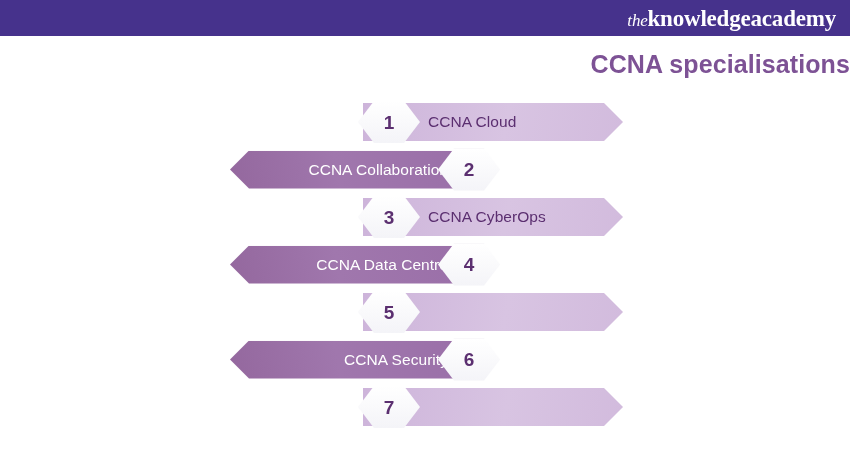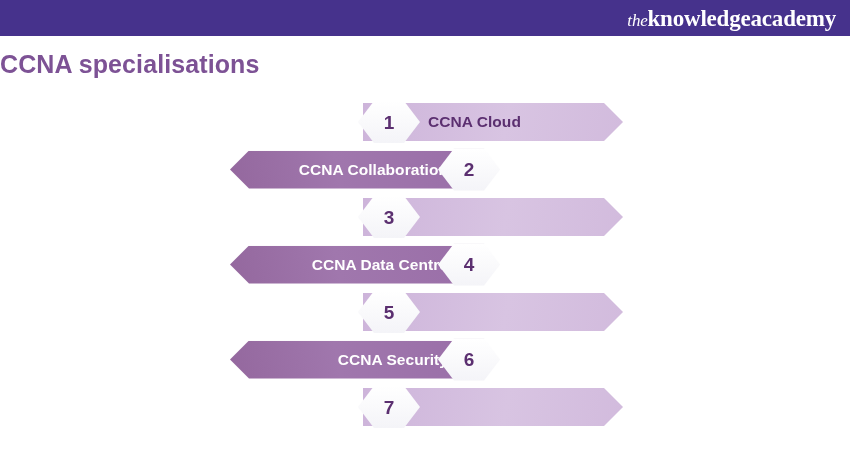--- a/index.html
+++ b/index.html
@@ -52,21 +52,21 @@
     font-weight: 700;
     font-size: 23px;
   }
 
   
   .title {
     position: absolute;
     left: 0;
     top: 50px;
     width: 850px;
-    text-align: left;
+    text-align: right;
     color: #7d5295;
     font-size: 25px;
     font-weight: 700;
     letter-spacing: 0.1px;
     font-family: "Liberation Sans", sans-serif;
   }
 
   
   .rows {
     position: absolute;
@@ -102,21 +102,21 @@
     filter: drop-shadow(0 3px 4px rgba(120, 90, 140, 0.25));
   }
 
   
   .label {
     position: absolute;
     top: 0;
     height: 38px;
     line-height: 38px;
     font-size: 15.5px;
-    font-weight: 700;
+    font-weight: 400;
     white-space: nowrap;
     letter-spacing: 0.05px;
   }
   .label-dark { color: #5b2f70; }
   .label-light { color: #ffffff; }
 
   
   .badge {
     position: absolute;
     top: -2px;
@@ -159,20 +159,21 @@
       </div>
       <div class="row" style="top: 150.5px; left: 0px; width: 850px;">
         <div class="arrow arrow-left" style="left: 230px; width: 240px;"></div>
         <div class="label label-light" style="left: 0px; width: 448px; text-align: right;">CCNA Collaboration</div>
         <div class="badge" style="left: 438px;">
           <span class="badge-num">2</span>
         </div>
       </div>
       <div class="row" style="top: 198px; left: 0px; width: 850px;">
         <div class="arrow arrow-right" style="left: 363px; width: 260px;"></div>
+        <div class="label label-dark" style="left: 428px;">CCNA CyberOps</div>
         <div class="badge" style="left: 358px;">
           <span class="badge-num">3</span>
         </div>
       </div>
       <div class="row" style="top: 245.5px; left: 0px; width: 850px;">
         <div class="arrow arrow-left" style="left: 230px; width: 240px;"></div>
         <div class="label label-light" style="left: 0px; width: 448px; text-align: right;">CCNA Data Centre</div>
         <div class="badge" style="left: 438px;">
           <span class="badge-num">4</span>
         </div>

